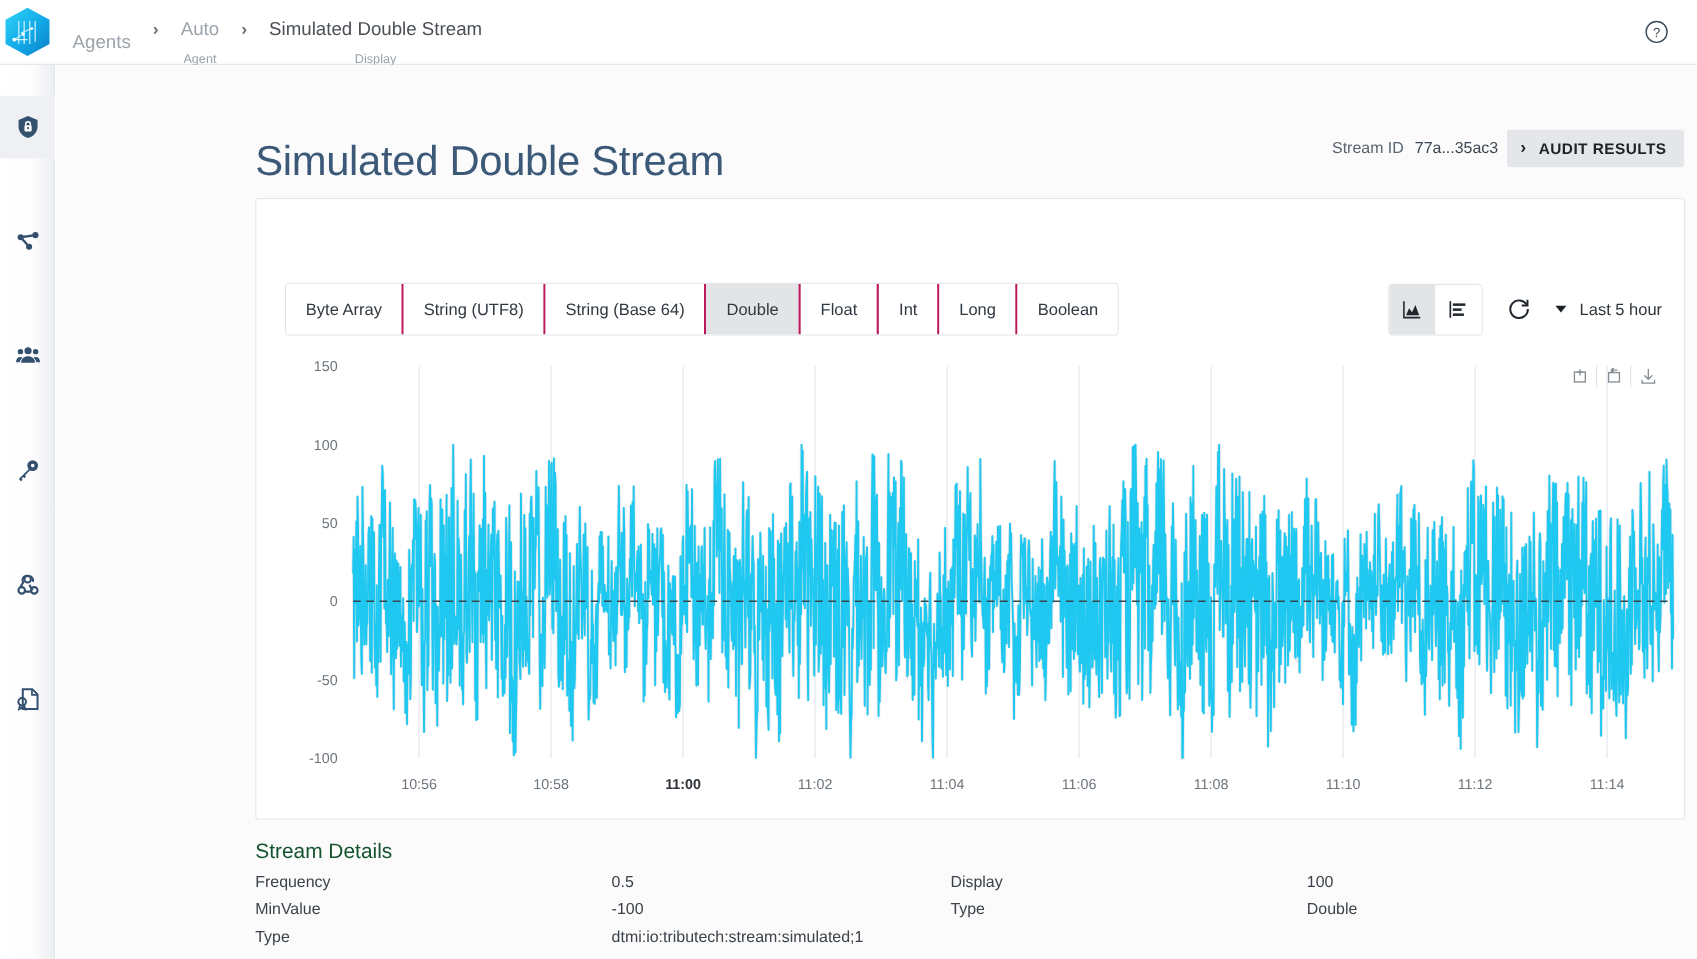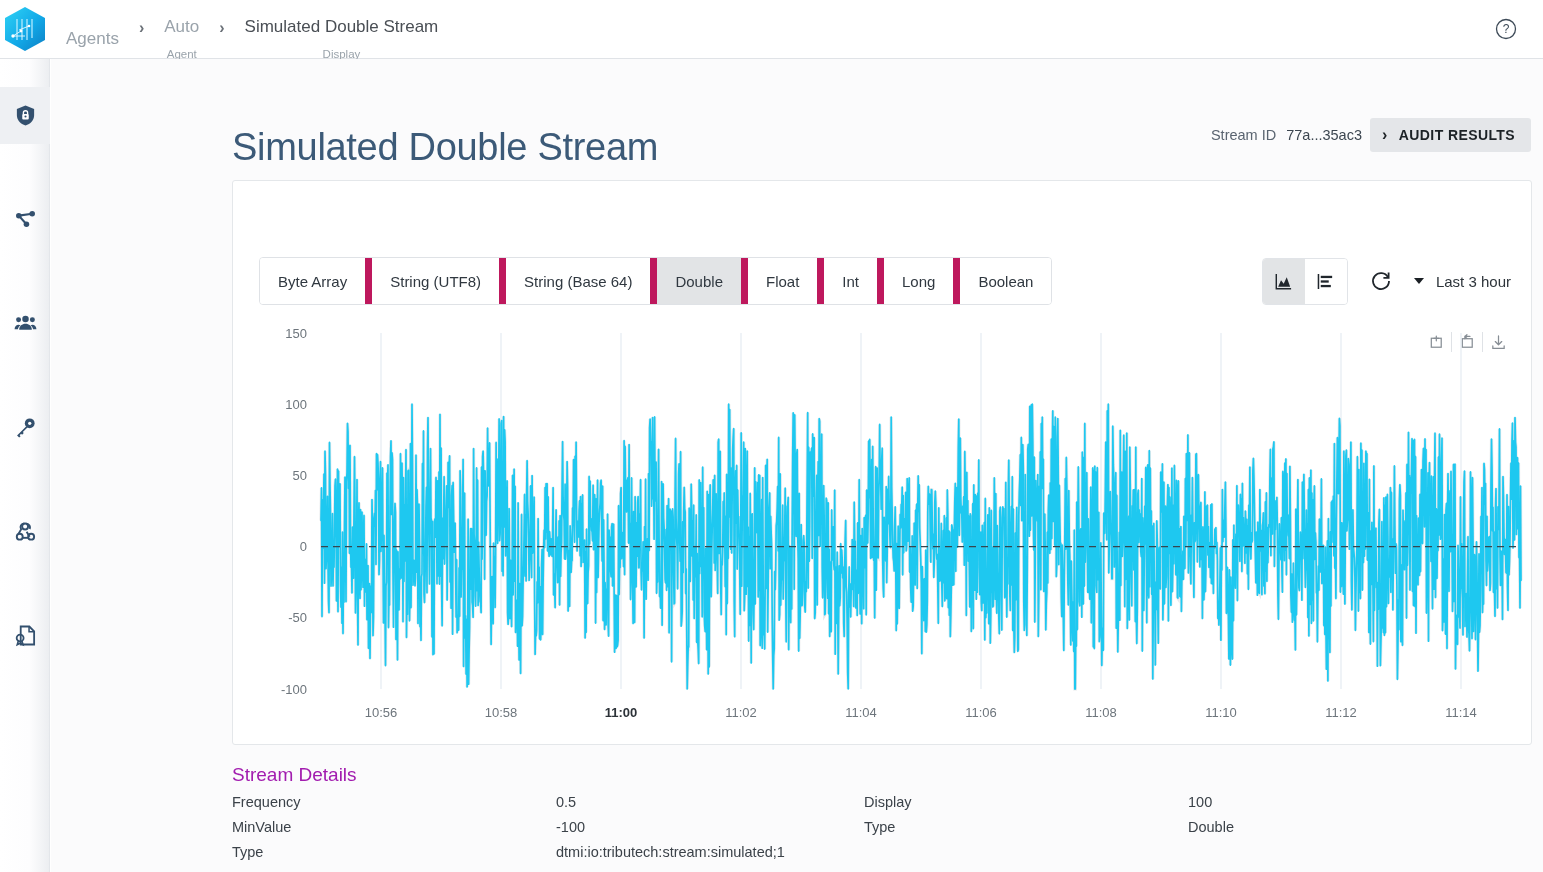--- a/index.html
+++ b/index.html
@@ -144,21 +144,21 @@
   
   #type-group {
     position: absolute; left: 26px; top: 76px;
     display: flex; height: 48px;
     border: 1px solid #dfe2e6; border-radius: 4px;
     overflow: hidden;
   }
   .type-btn {
     display: flex; align-items: center; justify-content: center;
     padding: 0 18px; height: 46px;
-    background: #ffffff; border: none; border-right: 7px solid #be185d;
+    background: #ffffff; border: none; border-right: 2px solid #be185d;
     font-family: "Liberation Sans", sans-serif;
     font-size: 15px; color: #303840; cursor: pointer; white-space: nowrap;
   }
   .type-btn:last-child { border-right: none; }
   .type-btn.active { background: #e2e4e6; }
 
   
   #chart-controls {
     position: absolute; right: 20px; top: 76px;
     display: flex; align-items: center; height: 48px; gap: 0;
@@ -204,21 +204,21 @@
 
   .axis-label { font-family: "Liberation Sans", sans-serif; font-size: 13px; fill: #6d757c; }
   .axis-label.bold { font-weight: bold; fill: #2c3238; }
 
   
   #details {
     position: absolute; left: 181px; top: 705px;
     width: 1310px;
   }
   #details-title {
-    font-size: 19px; color: #a21caf; margin-bottom: 8px;
+    font-size: 19px; color: #14532d; margin-bottom: 8px;
   }
   .details-grid {
     display: grid;
     grid-template-columns: 324px 308px 324px auto;
     row-gap: 9px;
     font-size: 14.5px; color: #3b4249;
   }
   .details-grid .k { color: #3b4249; }
   .details-grid .v { color: #3b4249; }
 </style>
@@ -385,21 +385,21 @@
 
       <div id="refresh-icon">
         <svg viewBox="0 0 22 22">
           <path d="M18 7.2 A8 8 0 1 0 19 11" fill="none" stroke="#20262c" stroke-width="1.8"></path>
           <path d="M18.6 2.6 V7.8 H13.4" fill="none" stroke="#20262c" stroke-width="1.8"></path>
         </svg>
       </div>
 
       <div id="range-select">
         <span class="caret"></span>
-        <span>Last 3 hour</span>
+        <span>Last 5 hour</span>
       </div>
     </div>
 
     <div id="chart-area">
 
       <div id="chart-toolbar">
         <div class="ct-btn">
           <svg viewBox="0 0 18 18">
             <rect x="3.5" y="4.5" width="10.5" height="9.5"></rect>
             <path d="M8.8 2.2 V7.2 M6.3 4.7 H11.3" stroke-linecap="round"></path>

